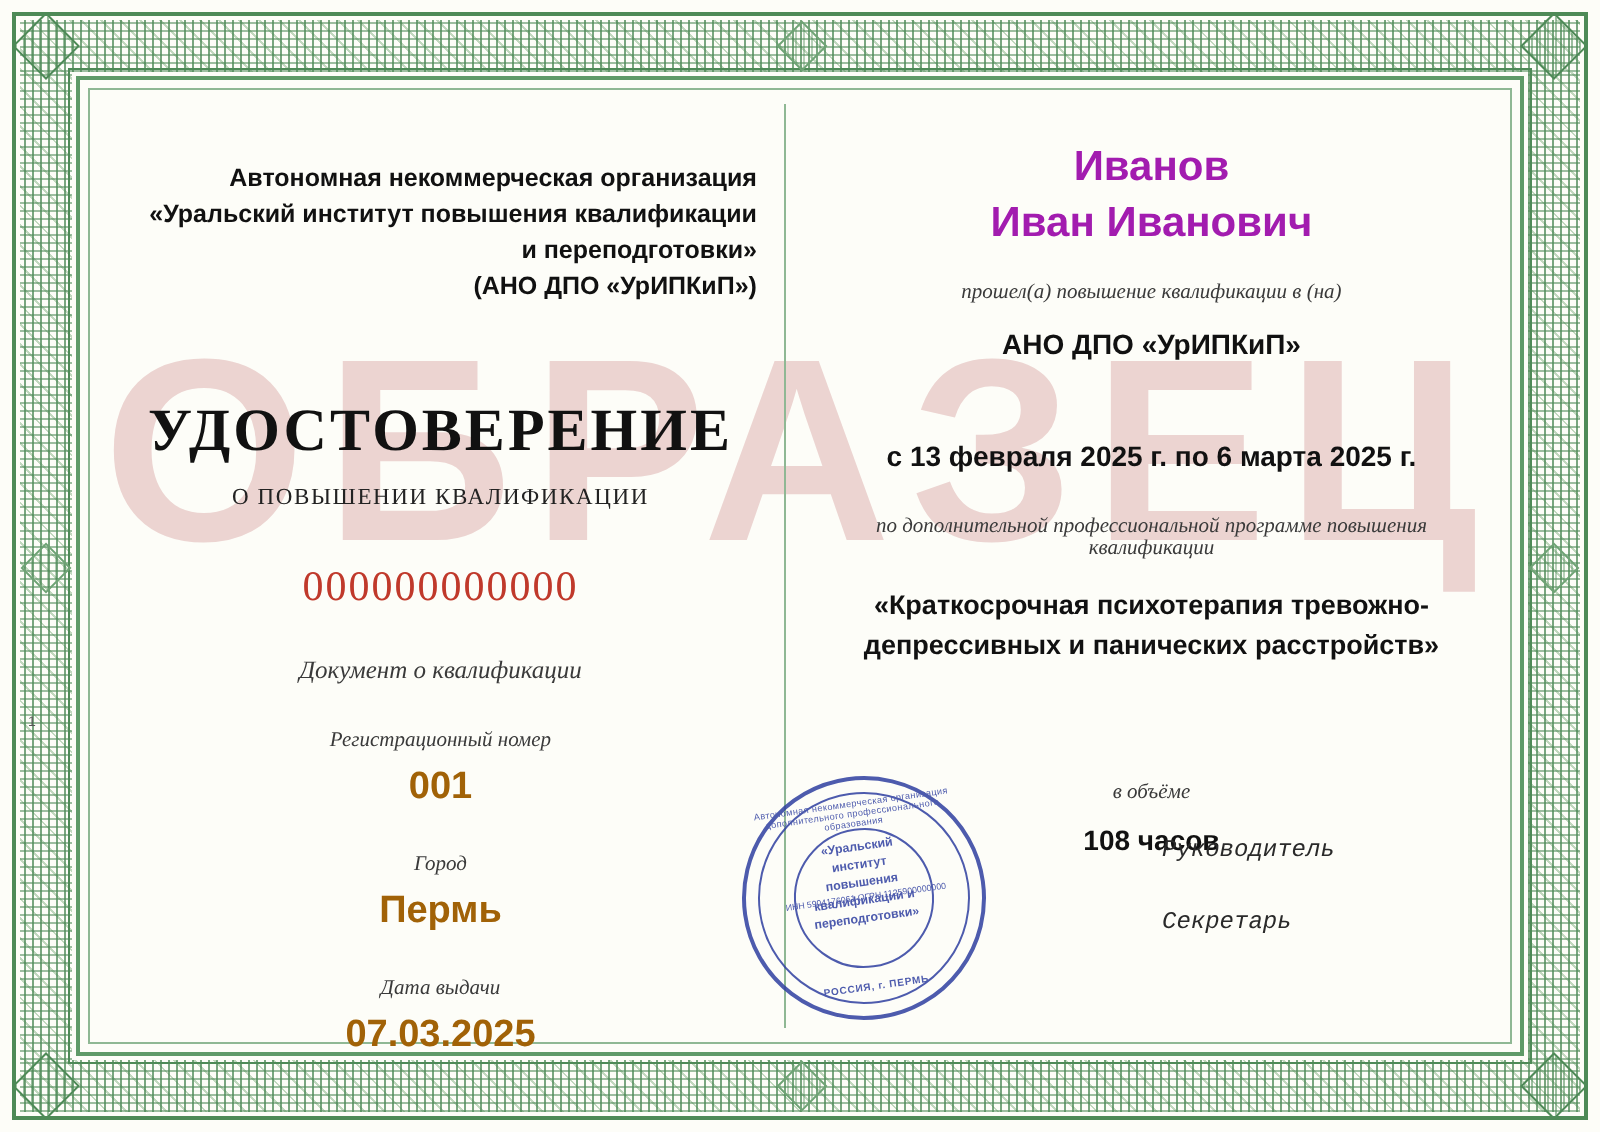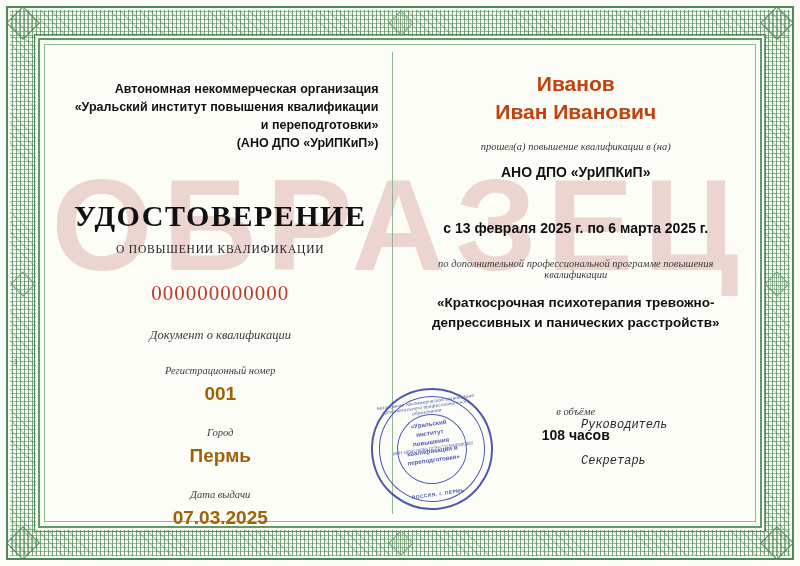--- a/index.html
+++ b/index.html
@@ -201,21 +201,21 @@
     font-family: "Liberation Serif", serif;
     font-style: italic;
     font-size: 10.5px;
     color: #3a3a3a;
     margin-top: 14px;
   }
   .r-name {
     margin-top: 16px;
     font-size: 21px;
     font-weight: bold;
-    color: #c2410c;
+    color: #a21caf;
     line-height: 1.35;
   }
   .r-strong {
     margin-top: 12px;
     font-size: 14px;
     font-weight: bold;
     color: #111;
   }
   .r-program {
     margin-top: 13px;
@@ -377,21 +377,21 @@
       </div>
 
       <div class="r-caption">прошел(а) повышение квалификации в (на)</div>
       <div class="r-strong">АНО ДПО «УрИПКиП»</div>
 
       <div class="r-strong" style="margin-top:40px;text-align:center;">с 13 февраля 2025 г. по 6 марта 2025 г.</div>
 
       <div class="r-caption" style="margin-top:22px;">по дополнительной профессиональной программе повышения квалификации</div>
       <div class="r-program">«Краткосрочная психотерапия тревожно-депрессивных и панических расстройств»</div>
 
-      <div class="r-caption" style="margin-top:73px;font-style:italic;">в объёме</div>
+      <div class="r-caption" style="margin-top:58px;font-style:italic;">в объёме</div>
       <div class="r-hours">108 часов</div>
 
       <div class="stamp">
         <div class="ring2"></div>
         <div class="ring3"></div>
         <div class="arc-top">Автономная некоммерческая организация дополнительного профессионального образования</div>
         <div class="arc-left">ИНН 5904176061  ОГРН 1125900000000</div>
         <div class="center-text">
           <div>«Уральский</div>
           <div>институт</div>

